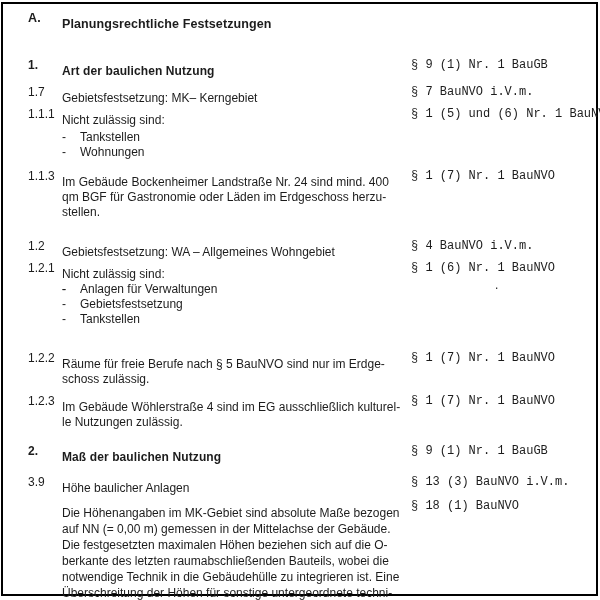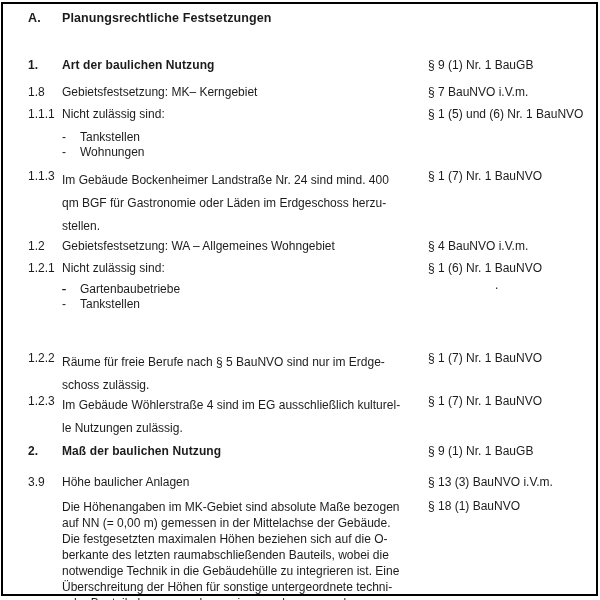--- a/index.html
+++ b/index.html
@@ -5,25 +5,25 @@
   html,body{margin:0;padding:0;}
   body{
     width:600px;height:600px;position:relative;overflow:hidden;
     background:#ffffff;color:#1c1c1c;
     font-family:"Liberation Sans", sans-serif;
   }
   .page{position:absolute;inset:0;background:#ffffff;}
   .frame{position:absolute;left:1px;top:2px;width:593px;height:590px;border:2px solid #000;}
   .row{position:absolute;left:0;width:100%;font-size:12px;line-height:15px;}
   .num{position:absolute;left:28px;white-space:nowrap;}
-  .main{position:absolute;left:62px;width:352px;white-space:pre-line;}
-  .ref{position:absolute;left:428px;width:168px;white-space:nowrap;}
+  .main{position:absolute;left:62px;width:352px;white-space:pre-line;margin-top:6px;}
+  .ref{position:absolute;left:411px;width:168px;white-space:nowrap;font-family:Liberation Mono, monospace;}
   .bold{font-weight:bold;letter-spacing:0.1px;}
   .ul{text-underline-offset:2px;}
-  .para .main{line-height:23px;}
+  .para .main{line-height:15px;}
   .p21 .main{line-height:16px;}
   .hdr{font-size:12.5px;}
   .bullets{position:absolute;left:62px;width:360px;font-size:12px;}
   .bullet-item{position:relative;padding-left:18px;line-height:14.8px;}
   .dash{position:absolute;left:0;top:0;}
   .artifact{position:absolute;font-size:12px;}
 </style>
 </head>
 <body>
 
@@ -35,21 +35,21 @@
     <span class="main bold">Planungsrechtliche Festsetzungen</span>
   </div>
 
   <div class="row" style="top:58px">
     <span class="num bold">1.</span>
     <span class="main bold">Art der baulichen Nutzung</span>
     <span class="ref">§ 9 (1) Nr. 1 BauGB</span>
   </div>
 
   <div class="row" style="top:85px">
-    <span class="num">1.8</span>
+    <span class="num">1.7</span>
     <span class="main ul">Gebietsfestsetzung: MK– Kerngebiet</span>
     <span class="ref">§ 7 BauNVO i.V.m.</span>
   </div>
 
   <div class="row" style="top:107px">
     <span class="num">1.1.1</span>
     <span class="main">Nicht zulässig sind:</span>
     <span class="ref">§ 1 (5) und (6) Nr. 1 BauNVO</span>
   </div>
 
@@ -85,24 +85,25 @@
   </div>
 
   <span class="artifact" style="left:495px;top:278px">.</span>
 
   <div class="bullets" style="top:282px">
     <div class="bullet-item">
       <span class="dash">-</span>
     </div>
     <div class="bullet-item">
       <span class="dash">-</span>
+      <span>Anlagen für Verwaltungen</span>
     </div>
     <div class="bullet-item">
       <span class="dash">-</span>
-      <span>Gartenbaubetriebe</span>
+      <span>Gebietsfestsetzung</span>
     </div>
     <div class="bullet-item">
       <span class="dash">-</span>
       <span>Tankstellen</span>
     </div>
   </div>
 
   <div class="row para" style="top:351px">
     <span class="num">1.2.2</span>
     <span class="main">Räume für freie Berufe nach § 5 BauNVO sind nur im Erdge-

